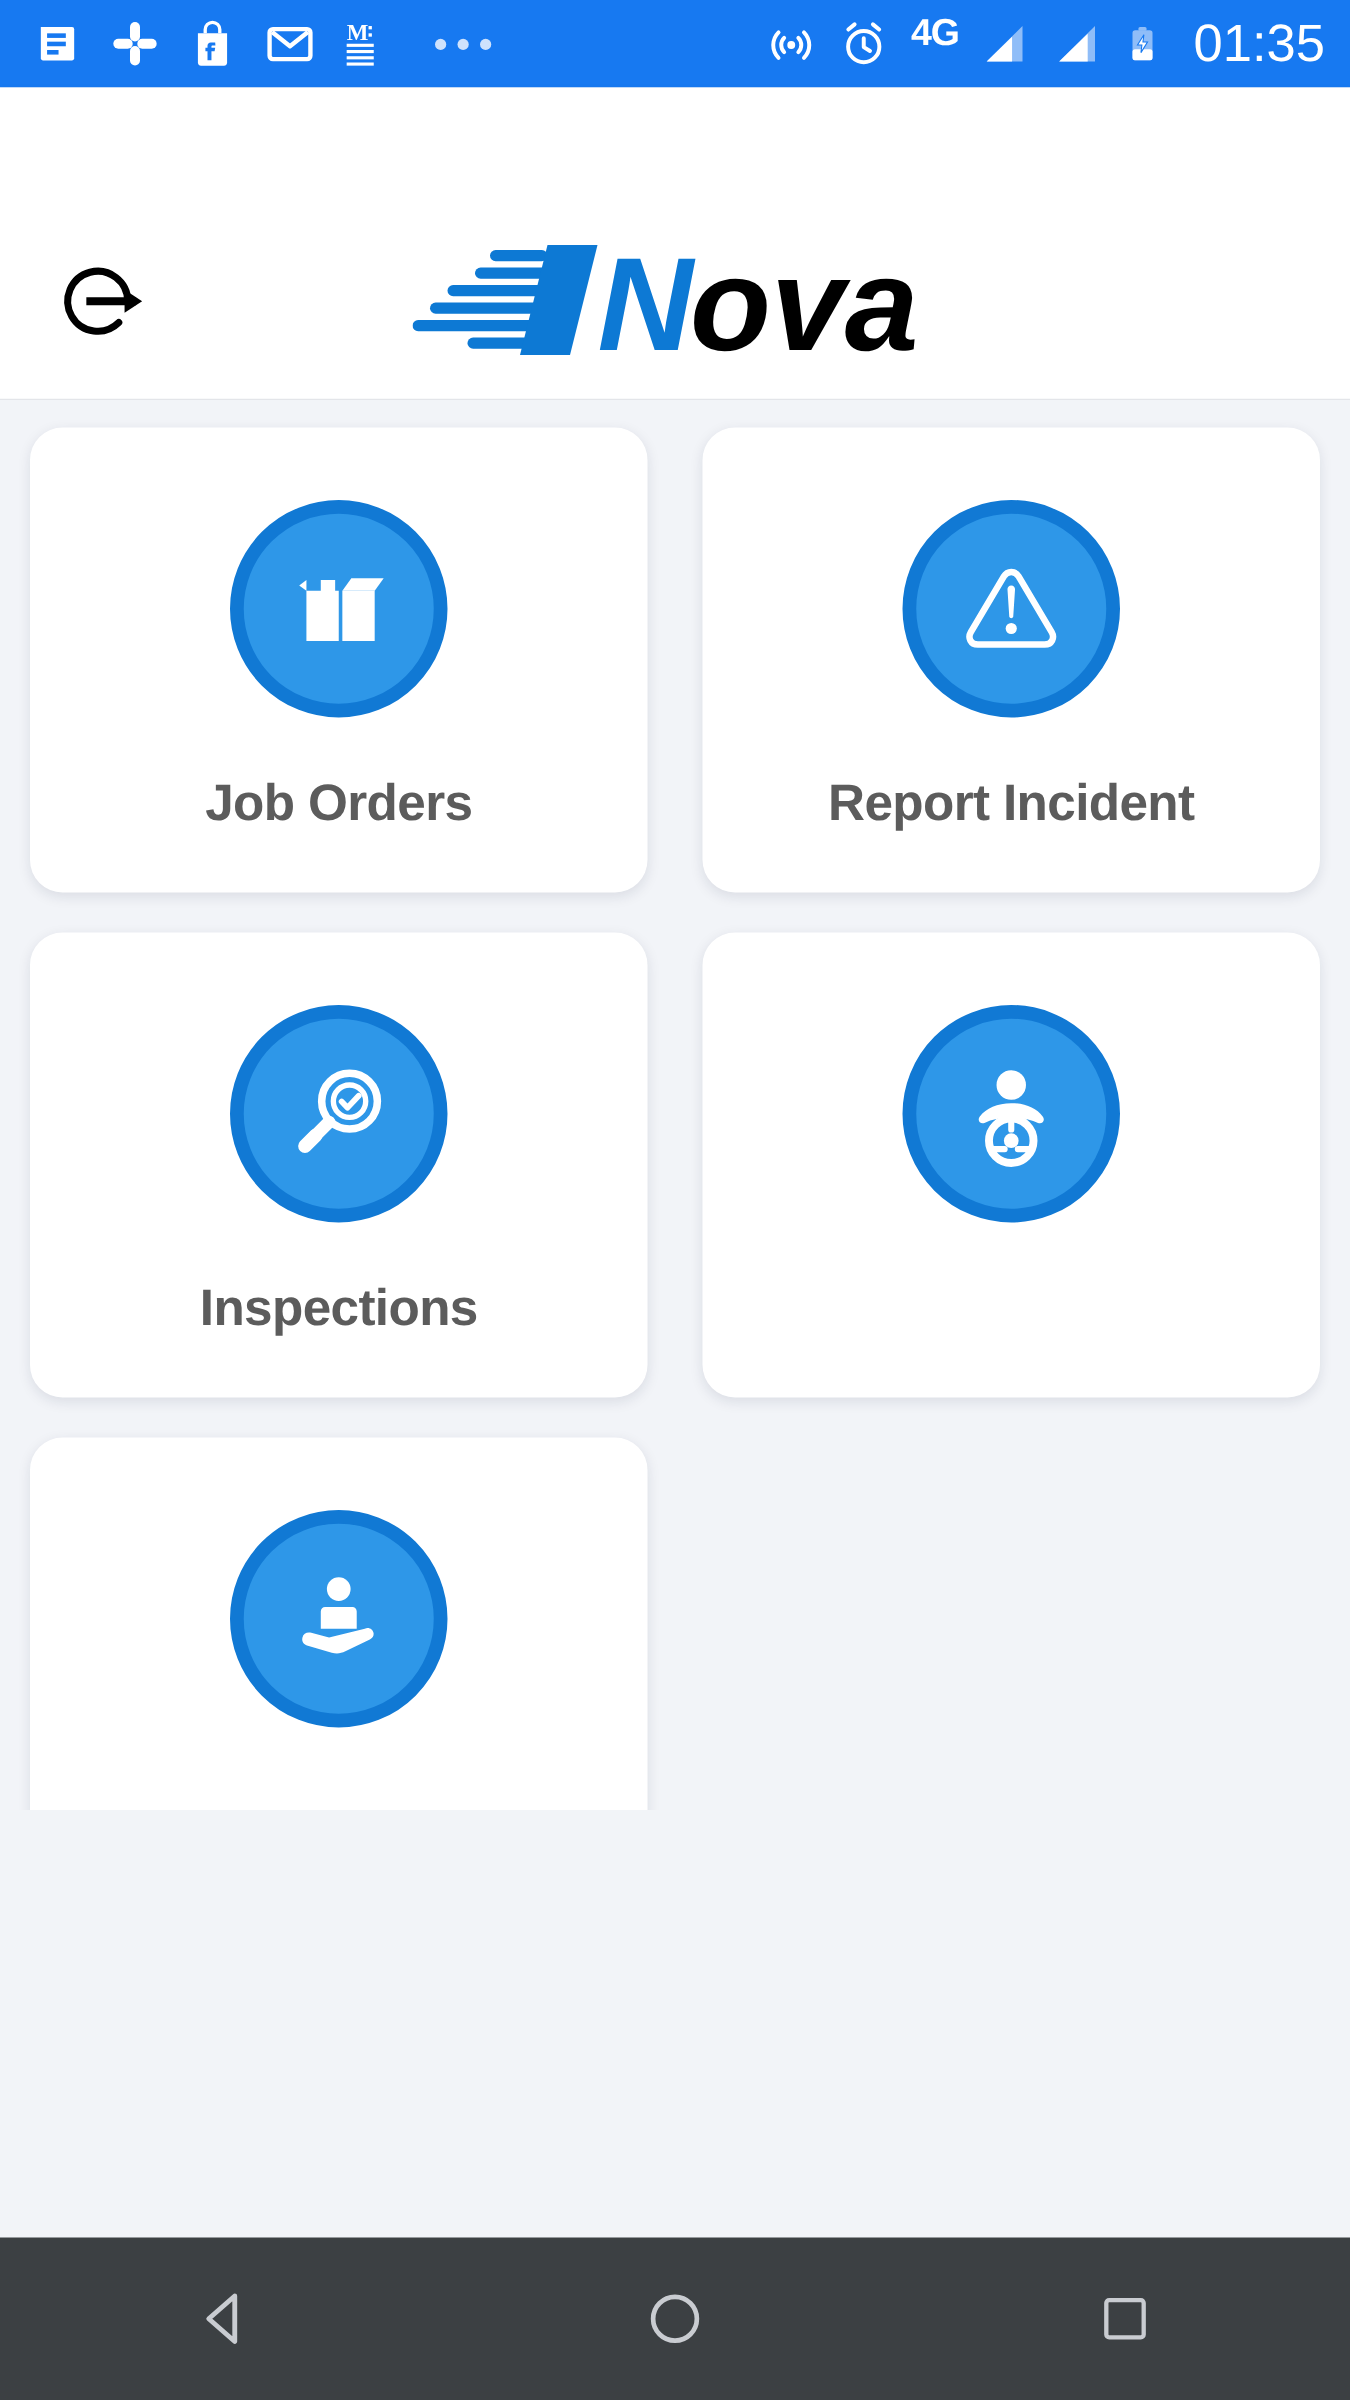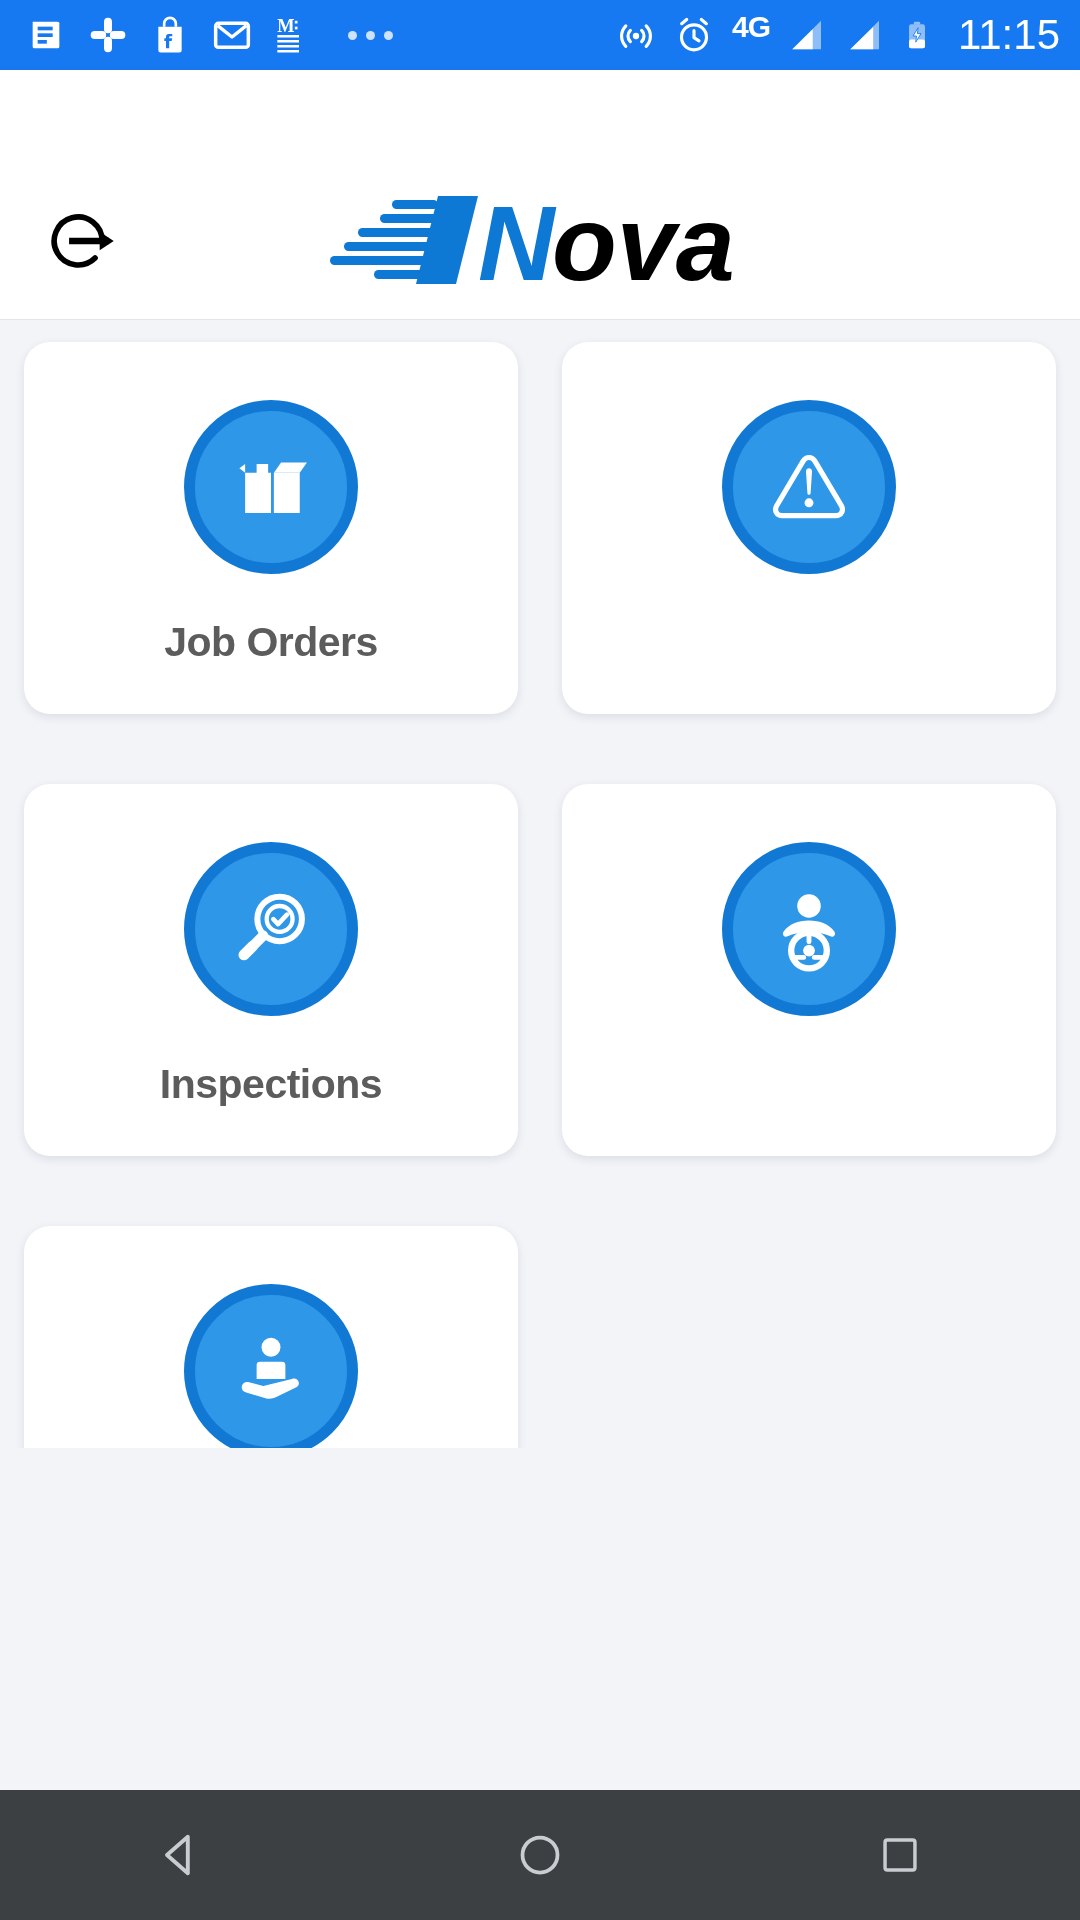--- a/index.html
+++ b/index.html
@@ -51,21 +51,21 @@
   
   .grid-scroll{
     position:absolute;
     top:320px; left:0; width:1080px; height:1128px;
     background:#f2f4f8;
     overflow:hidden;
   }
   .grid{
     display:grid;
     grid-template-columns:1fr 1fr;
-    gap:70px 44px;
+    gap:32px 44px;
     padding:22px 24px 0 24px;
   }
   .card{
     background:#ffffff;
     border-radius:26px;
     height:372px;
     box-shadow:0 3px 10px rgba(20,30,60,.10);
     display:flex; flex-direction:column;
     align-items:center; justify-content:flex-start;
     padding-top:58px;
@@ -178,21 +178,21 @@
       <path d="M17.5 7.2v13.3H3.8z" fill="#ffffff"></path>
     </svg>
 
     <svg class="sb-ico" viewBox="0 0 24 24" style="width:30px;">
       <rect x="5.6" y="3.3" width="12.8" height="19.3" rx="1.8" fill="#8fbdf8"></rect>
       <rect x="9.4" y="1.3" width="5.2" height="2.4" rx="1" fill="#8fbdf8"></rect>
       <rect x="5.6" y="15.5" width="12.8" height="7.1" rx="1.6" fill="#ffffff"></rect>
       <path d="M12.9 6.2l-4.1 6.6h2.8l-.6 4.9 4.2-6.8h-2.9z" fill="#ffffff" stroke="#1779F1" stroke-width=".7"></path>
     </svg>
 
-    <span class="clock">11:15</span>
+    <span class="clock">01:35</span>
   </div>
 </div>
 
 <div class="header">
 
   <div class="logout-btn">
     <svg viewBox="0 0 52 52" style="width:86px;height:86px;">
       <path d="M40 26a14.5 14.5 0 10-4.3 10.3" fill="none" stroke="#000" stroke-width="3.4" stroke-linecap="round"></path>
       <path d="M20 26h24" fill="none" stroke="#000" stroke-width="3.8" stroke-linecap="butt"></path>
       <path d="M38.5 20.4L47 26l-8.5 5.6z" fill="#000"></path>
@@ -239,20 +239,21 @@
     </div>
 
     <div class="card">
       <div class="circle">
         <svg viewBox="0 0 64 64">
           <path d="M32 11.5c1.9 0 3.2 1 4.1 2.5l18.4 31c1.8 3.1.2 6.9-3.9 6.9H13.4c-4.1 0-5.7-3.8-3.9-6.9l18.4-31c.9-1.5 2.2-2.5 4.1-2.5z" fill="none" stroke="#ffffff" stroke-width="3.6"></path>
           <path d="M32 19c1.3 0 2.2 1 2.1 2.3l-1 15.2a1.15 1.15 0 01-2.2 0l-1-15.2c-.1-1.3.8-2.3 2.1-2.3z" fill="#ffffff"></path>
           <circle cx="32" cy="43" r="3.1" fill="#ffffff"></circle>
         </svg>
       </div>
+      <div class="card-label">Report Incident</div>
     </div>
 
 
     <div class="card">
       <div class="circle">
         <svg viewBox="0 0 64 64">
           <circle cx="38" cy="25" r="15.5" fill="none" stroke="#ffffff" stroke-width="4.2"></circle>
           <circle cx="38" cy="25" r="9" fill="none" stroke="#ffffff" stroke-width="3"></circle>
           <path d="M33.6 25.2l3.3 3.4 6.2-6.6" fill="none" stroke="#ffffff" stroke-width="3.2" stroke-linecap="round" stroke-linejoin="round"></path>
           <path d="M26.6 36.6l-9.4 9.4" stroke="#ffffff" stroke-width="7" stroke-linecap="round"></path>

